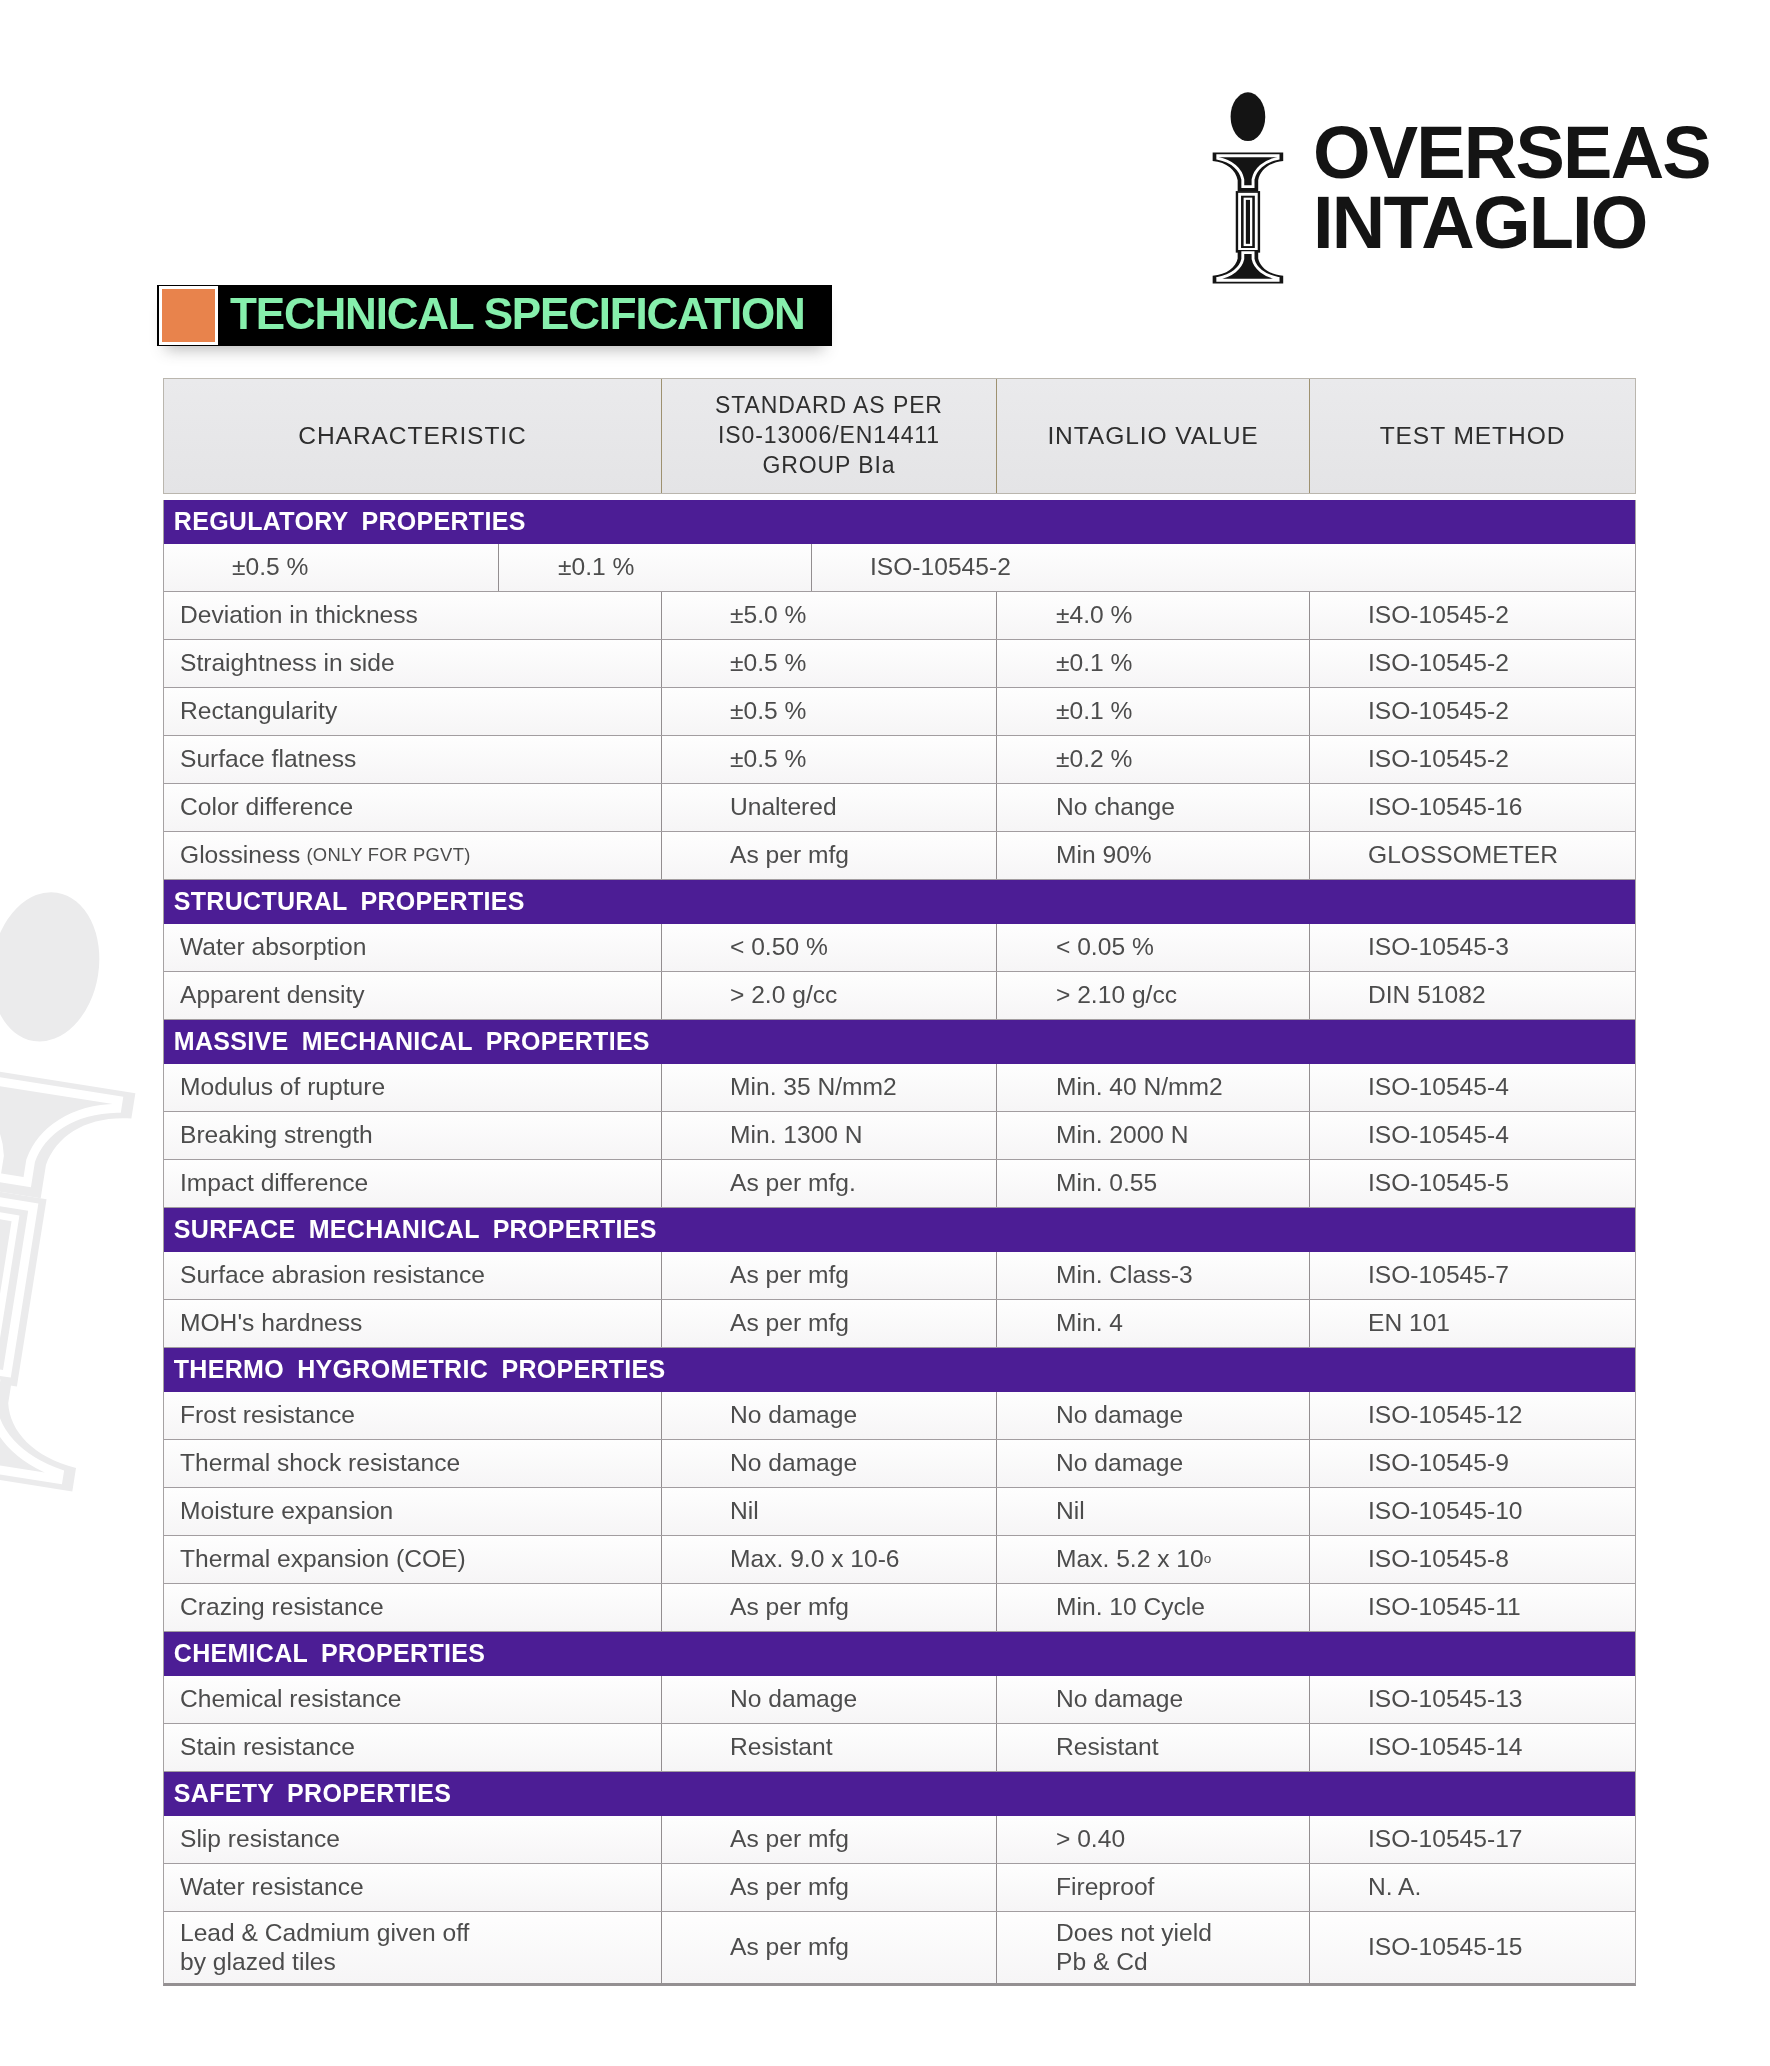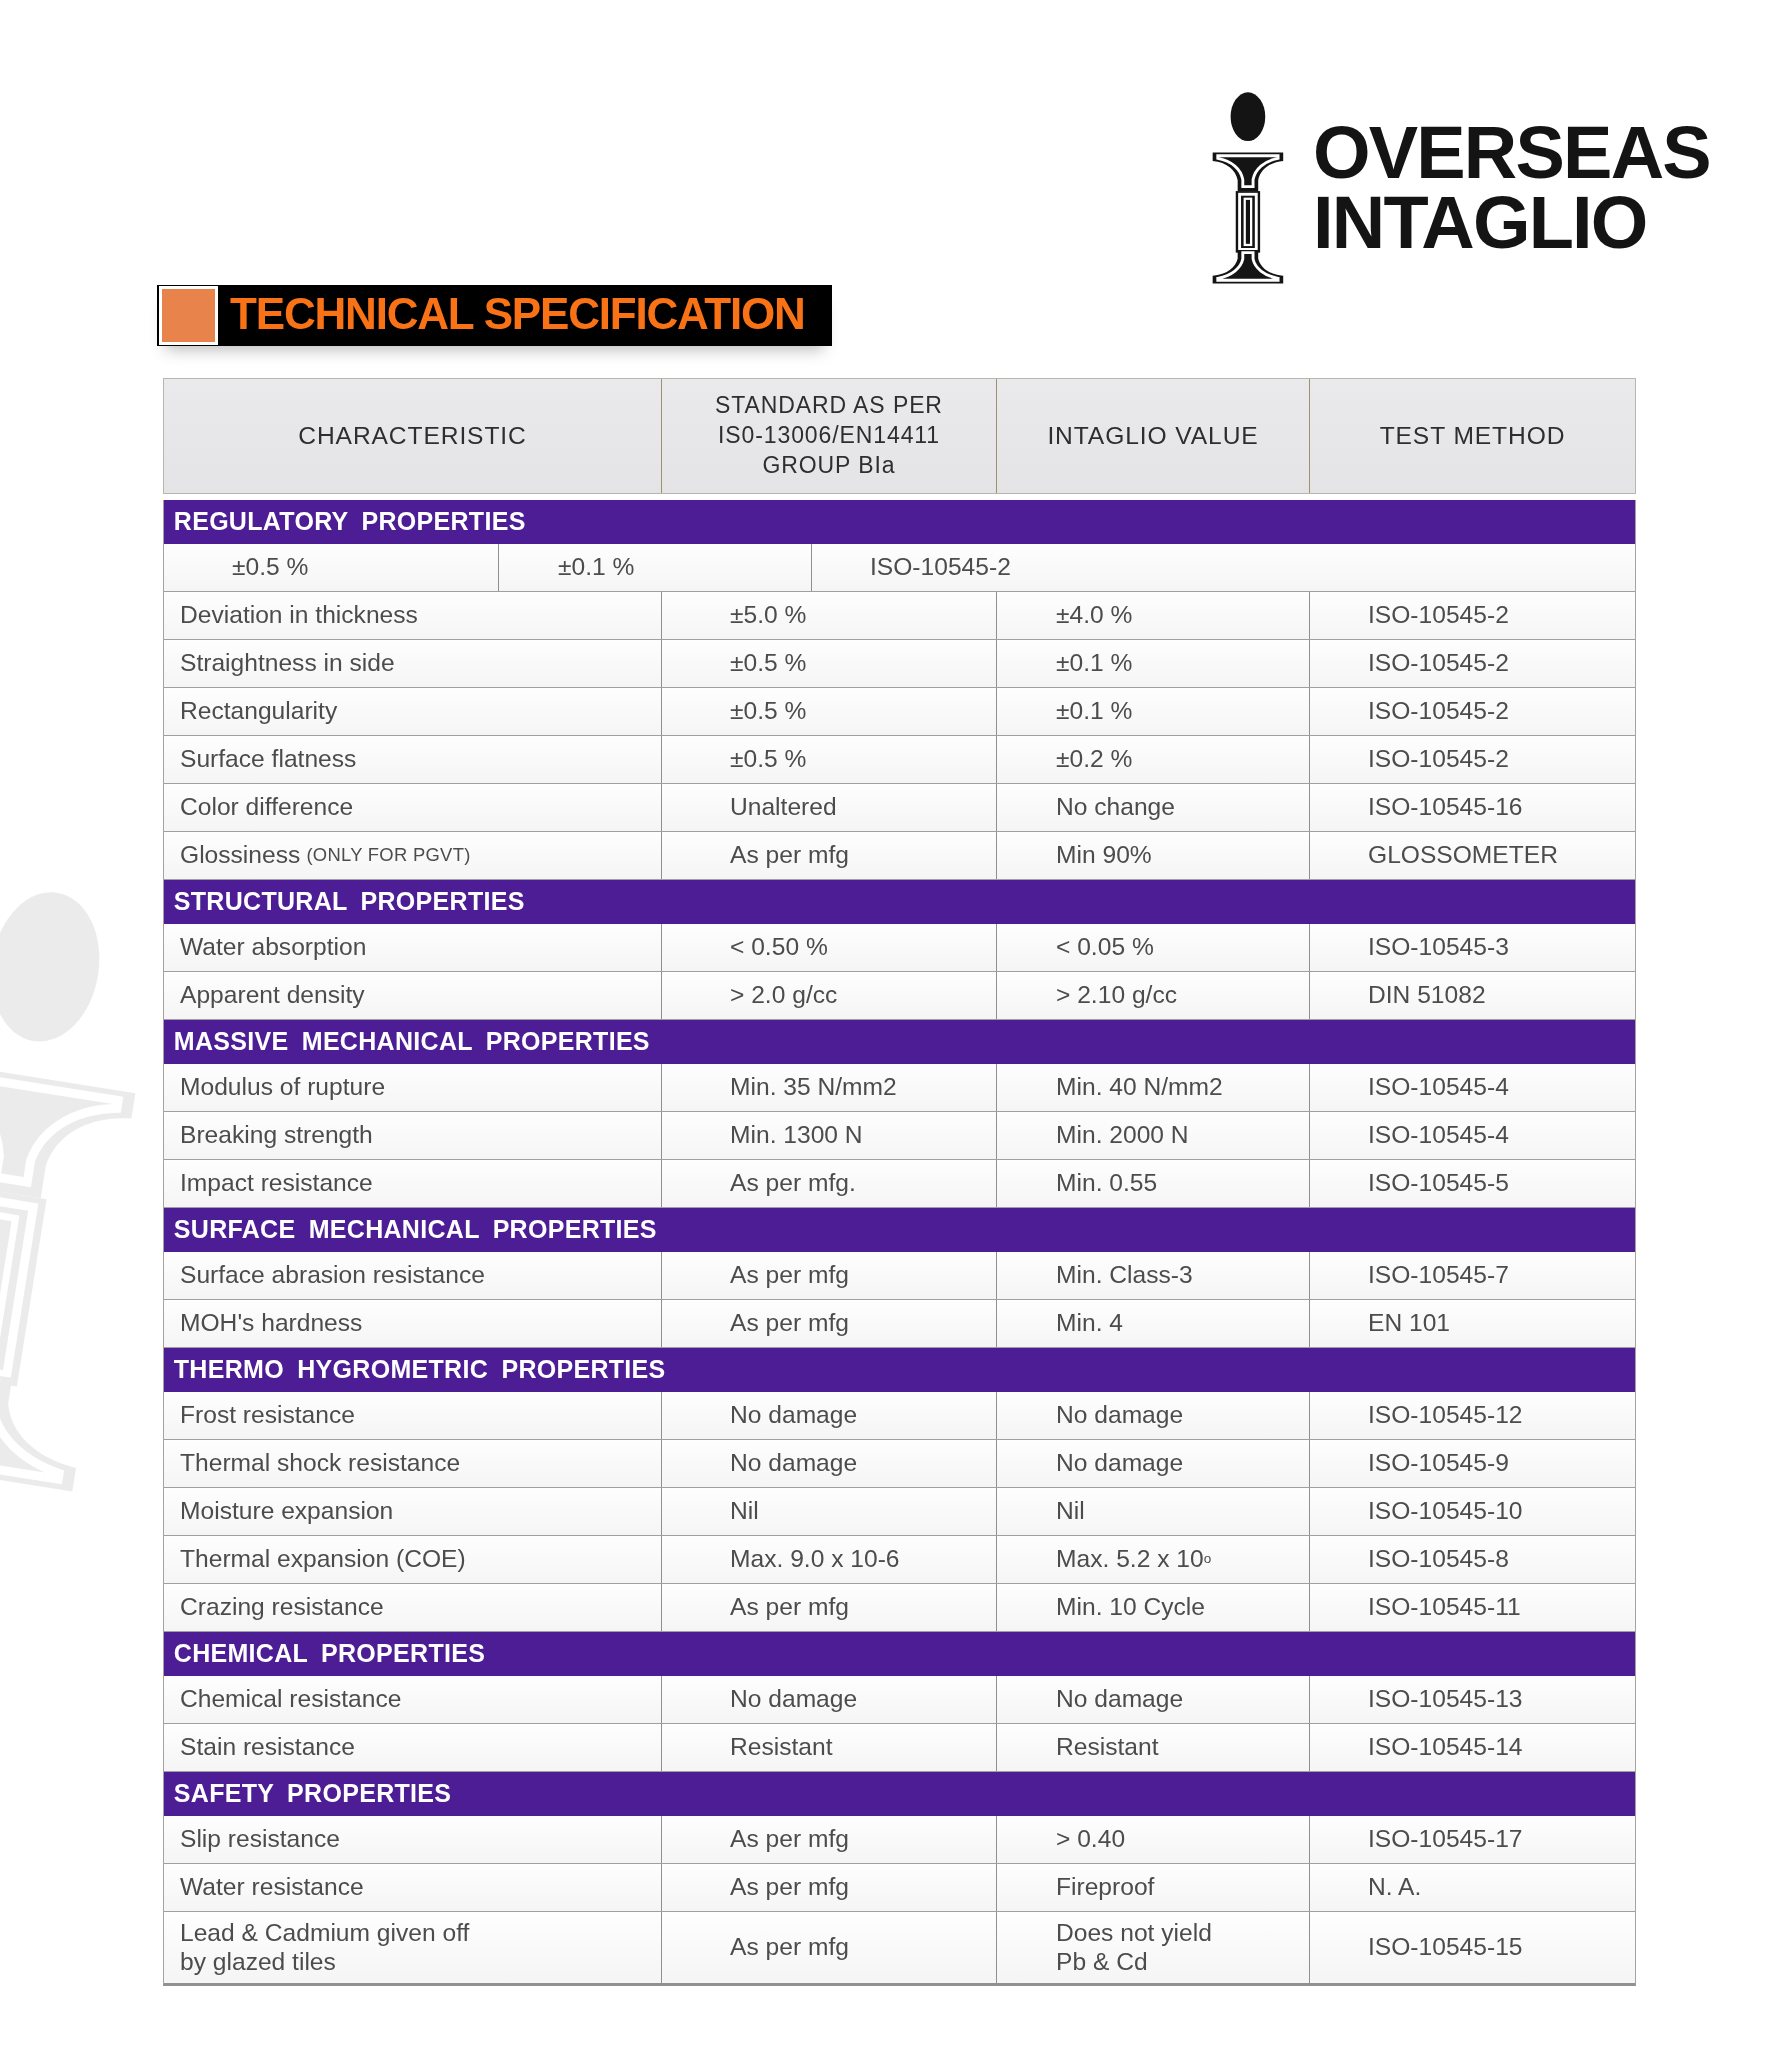--- a/index.html
+++ b/index.html
@@ -26,21 +26,21 @@
     font-size:74px;font-weight:700;letter-spacing:-1.8px;line-height:0.94;
     color:#141414;white-space:nowrap;
   }
   
   .title-bar{
     position:absolute;left:157px;top:285px;width:675px;height:61px;
     background:#000000;display:flex;align-items:center;
     box-shadow:0 12.3px 14.7px -8.6px rgba(60,60,60,0.35);
   }
   .accent-square{width:53px;height:53px;background:#e8834c;border:3.1px solid #ffffff;margin-left:1.8px;flex:none;}
-  .title-text{color:#f97316;font-size:44px;font-weight:700;letter-spacing:-1.2px;margin-left:12.3px;white-space:nowrap;padding-bottom:2.5px;}
+  .title-text{color:#86efac;font-size:44px;font-weight:700;letter-spacing:-1.2px;margin-left:12.3px;white-space:nowrap;padding-bottom:2.5px;}
   
   .spec-table{position:absolute;left:163px;top:378px;width:1473px;}
   .thead{
     display:flex;height:114px;border:1.2px solid #bab6ae;
     background:linear-gradient(#eaeaec,#e4e4e6);
   }
   .th{
     display:flex;align-items:center;justify-content:center;text-align:center;
     font-size:24.6px;color:#2e2e2e;letter-spacing:0.9px;white-space:pre-line;line-height:1.3;
     box-sizing:border-box;
@@ -179,21 +179,21 @@
         <div class="td c3"><span>Min. 40 N/mm2</span></div>
         <div class="td c4">ISO-10545-4</div>
       </div>
       <div class="trow">
         <div class="td c1"><span class="char-text">Breaking strength</span></div>
         <div class="td c2">Min. 1300 N</div>
         <div class="td c3"><span>Min. 2000 N</span></div>
         <div class="td c4">ISO-10545-4</div>
       </div>
       <div class="trow">
-        <div class="td c1"><span class="char-text">Impact resistance</span></div>
+        <div class="td c1"><span class="char-text">Impact difference</span></div>
         <div class="td c2">As per mfg.</div>
         <div class="td c3"><span>Min. 0.55</span></div>
         <div class="td c4">ISO-10545-5</div>
       </div>
       <div class="section-bar">SURFACE  MECHANICAL  PROPERTIES</div>
       <div class="trow">
         <div class="td c1"><span class="char-text">Surface abrasion resistance</span></div>
         <div class="td c2">As per mfg</div>
         <div class="td c3"><span>Min. Class-3</span></div>
         <div class="td c4">ISO-10545-7</div>

